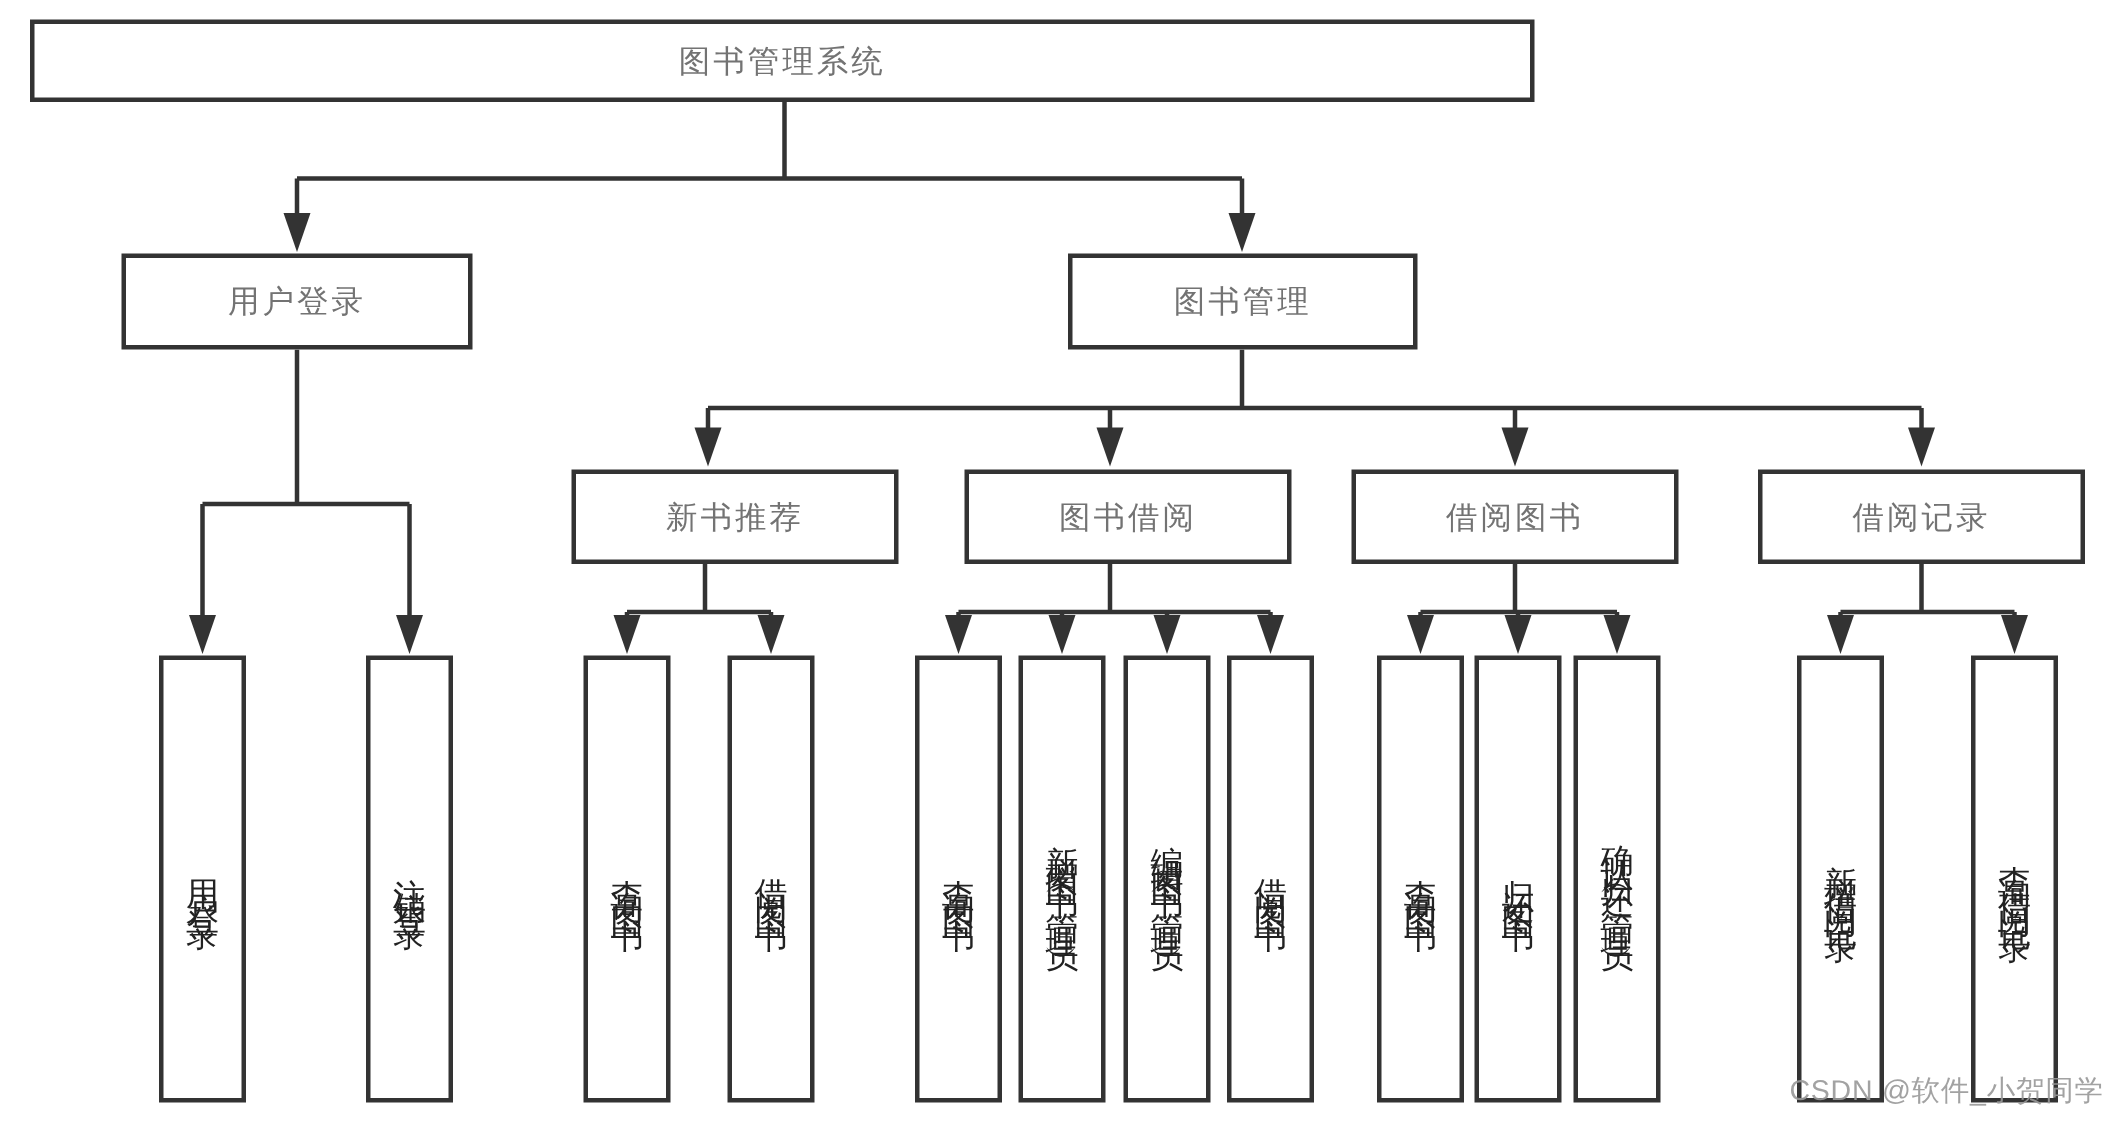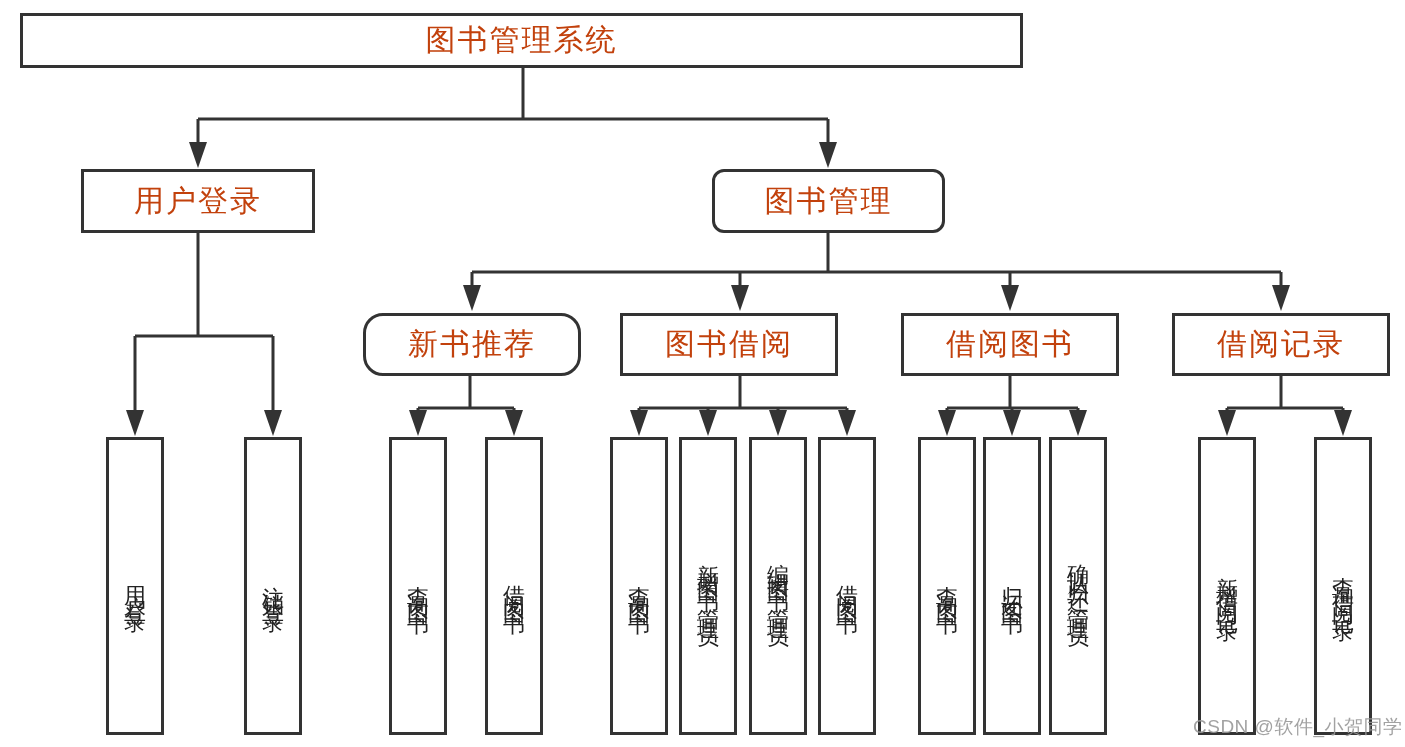--- a/index.html
+++ b/index.html
@@ -14,24 +14,24 @@
   .node{
     position:absolute;
     box-sizing:border-box;
     border:3px solid #333333;
     background:#ffffff;
     display:flex;align-items:center;justify-content:center;
     color:#222222;
     z-index:1;
   }
   .h-label{
-    font-size:30px;
+    font-size:21px;
     letter-spacing:2px;
     white-space:nowrap;
-    color:#c2410c;
+    color:#737373;
   }
   .node.root{left:20px;top:13px;width:1003px;height:55px;}
   .node.lvl2{top:169px;width:234px;height:64px;}
   .node.lvl3{top:313px;width:218px;height:63px;}
   .node.leaf{top:437px;width:58px;height:298px;}
   .v-label{
     writing-mode:vertical-rl;
     text-orientation:mixed;
     font-size:22px;
     letter-spacing:9px;
@@ -111,28 +111,28 @@
     </g>
   </svg>
 
   <div class="node root">
     <span class="h-label">图书管理系统</span>
   </div>
 
   <div class="node lvl2" style="left:81px;">
     <span class="h-label">用户登录</span>
   </div>
-  <div class="node lvl2" style="left:712px;width:233px;border-radius:12px;">
+  <div class="node lvl2" style="left:712px;width:233px;">
     <span class="h-label">图书管理</span>
   </div>
 
-  <div class="node lvl3" style="left:363px;border-radius:20px;">
+  <div class="node lvl3" style="left:381px;">
     <span class="h-label">新书推荐</span>
   </div>
-  <div class="node lvl3" style="left:620px;text-align:center;">
+  <div class="node lvl3" style="left:643px;text-align:center;">
     <span class="h-label">图书借阅</span>
   </div>
   <div class="node lvl3" style="left:901px;">
     <span class="h-label">借阅图书</span>
   </div>
   <div class="node lvl3" style="left:1172px;">
     <span class="h-label">借阅记录</span>
   </div>
 
   <div class="node leaf" style="left:106px;">

